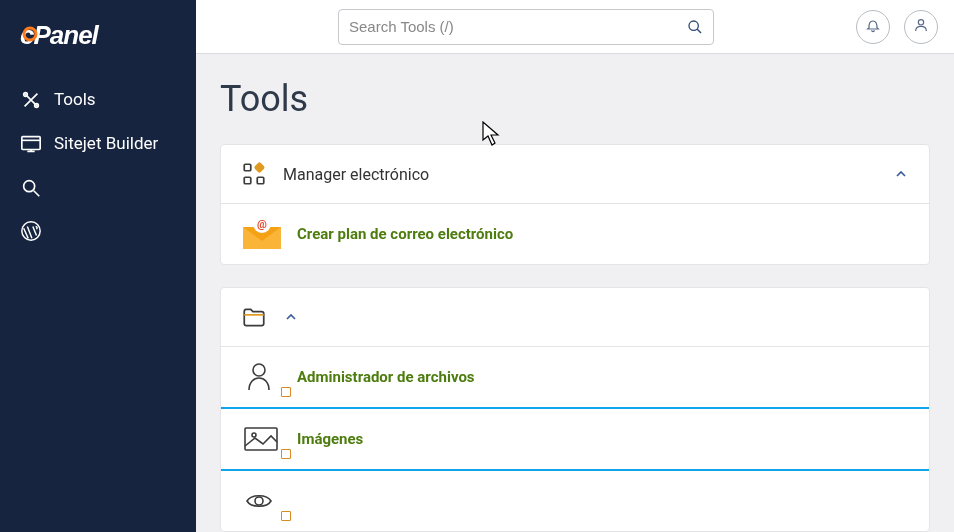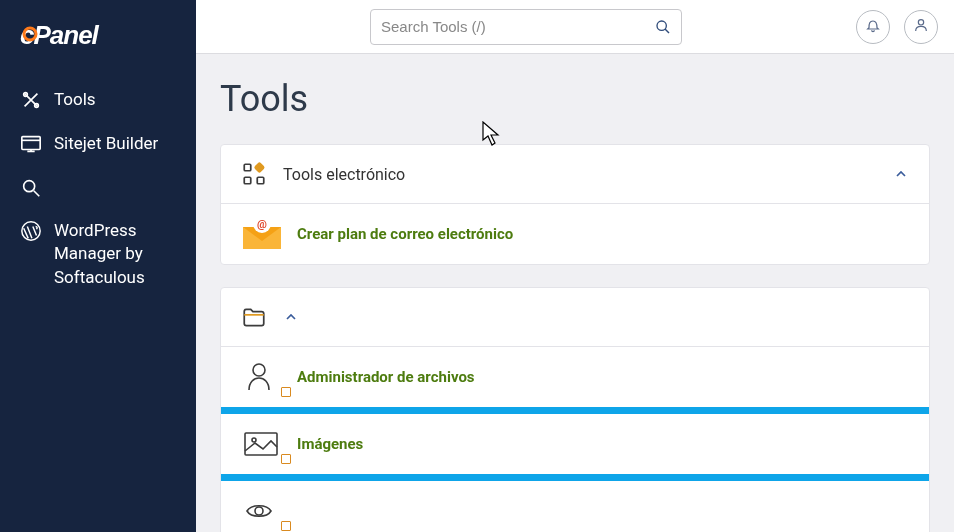--- a/index.html
+++ b/index.html
@@ -51,21 +51,21 @@
     display: flex;
     align-items: center;
     padding: 0 16px;
   }
   .search-wrap {
     flex: 1;
     display: flex;
     justify-content: center;
   }
   .search {
-    width: 312px;
+    width: 376px;
     height: 36px;
     border: 1px solid #c8c8cc;
     border-radius: 4px;
     display: flex;
     align-items: center;
     padding: 0 10px;
     background: #fff;
   }
   .search input {
     flex: 1;
@@ -136,21 +136,21 @@
   }
   .chevron {
     width: 16px;
     height: 16px;
     color: #3a5c9b;
   }
   .section-item {
     display: flex;
     align-items: center;
     padding: 14px 20px;
-    border-bottom: 7px solid #0ea5e9;
+    border-bottom: 2px solid #0ea5e9;
     cursor: pointer;
   }
   .section-item:last-child { border-bottom: none; }
   .item-icon-wrap {
     width: 44px;
     height: 32px;
     display: flex;
     align-items: center;
     justify-content: flex-start;
     margin-right: 12px;
@@ -259,21 +259,20 @@
     </span>
   </div>
 
   <div class="nav-item">
     <span class="nav-icon">
       <svg viewBox="0 0 24 24" width="22" height="22" fill="none" stroke="#fff" stroke-width="1.6">
         <circle cx="12" cy="12" r="10"></circle>
         <path d="M4 9 L9 20 M8 7 L13 20 M14 7 L18 17 M17 7 C19 7 19 9 18 10"></path>
       </svg>
     </span>
-    <span class="nav-label">WordPress Manager by Softaculous</span>
   </div>
 </div>
 
 <div class="main">
   <div class="topbar">
     <div class="search-wrap">
       <div class="search">
         <input type="text" placeholder="Search Tools (/)" style="">
         <span class="search-icon">
           <svg viewBox="0 0 24 24" width="16" height="16" fill="none" stroke="currentColor" stroke-width="2">
@@ -309,21 +308,21 @@
     <div class="section">
       <div class="section-header">
         <span class="section-icon">
           <svg viewBox="0 0 24 24" width="26" height="26" fill="none" stroke="#3c3c3c" stroke-width="1.6">
             <rect x="3" y="3" width="6" height="6" rx="1"></rect>
             <rect x="3" y="15" width="6" height="6" rx="1"></rect>
             <rect x="15" y="15" width="6" height="6" rx="1"></rect>
             <rect x="14" y="3" width="6" height="6" rx="1" transform="rotate(45 17 6)" fill="#e09a20" stroke="#e09a20"></rect>
           </svg>
         </span>
-        <span class="section-title">Tools electrónico</span>
+        <span class="section-title">Manager electrónico</span>
         <span class="chevron">
           <svg viewBox="0 0 24 24" width="16" height="16" fill="none" stroke="currentColor" stroke-width="2.5">
             <path d="M6 15 L12 9 L18 15"></path>
           </svg>
         </span>
       </div>
       <div class="section-item">
         <div class="item-icon-wrap">
           <div class="email-icon">
             <div class="envelope-body"></div>

